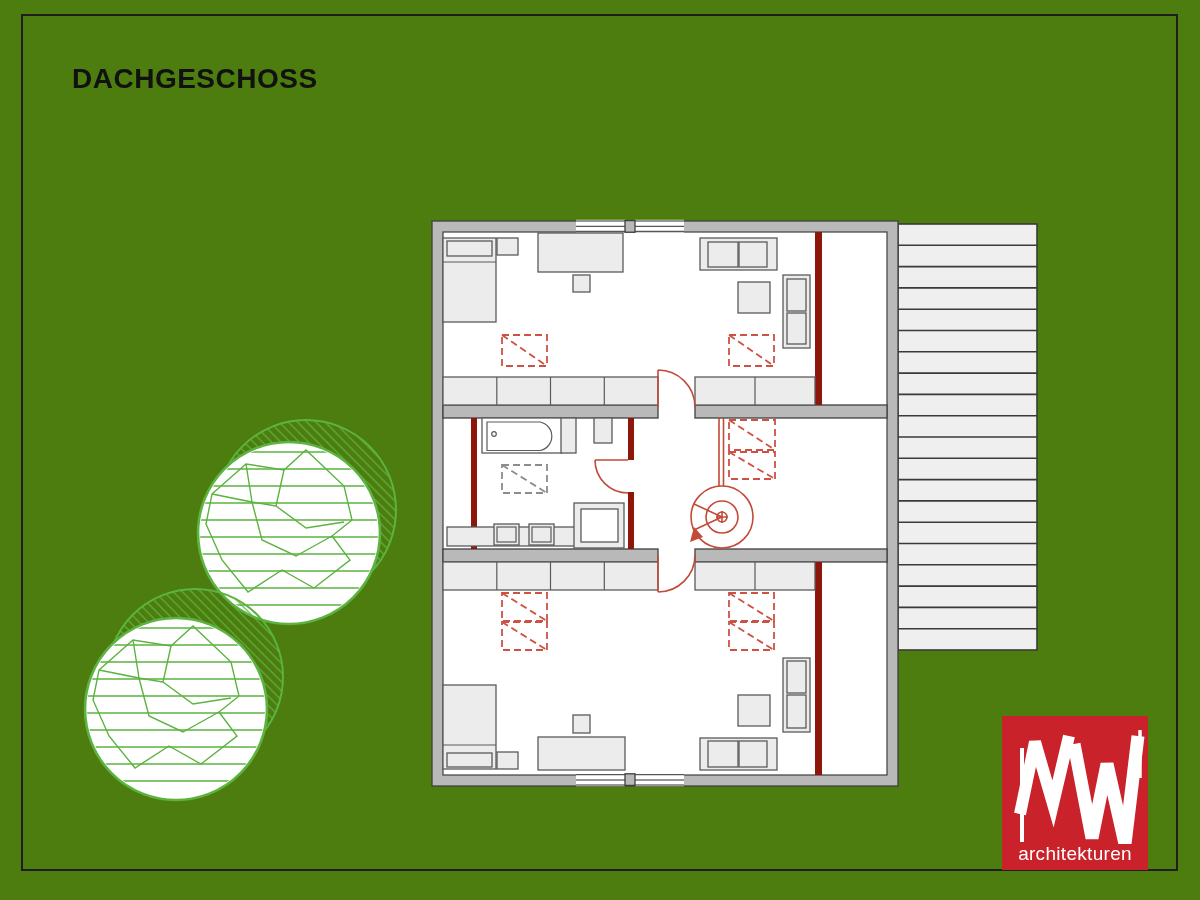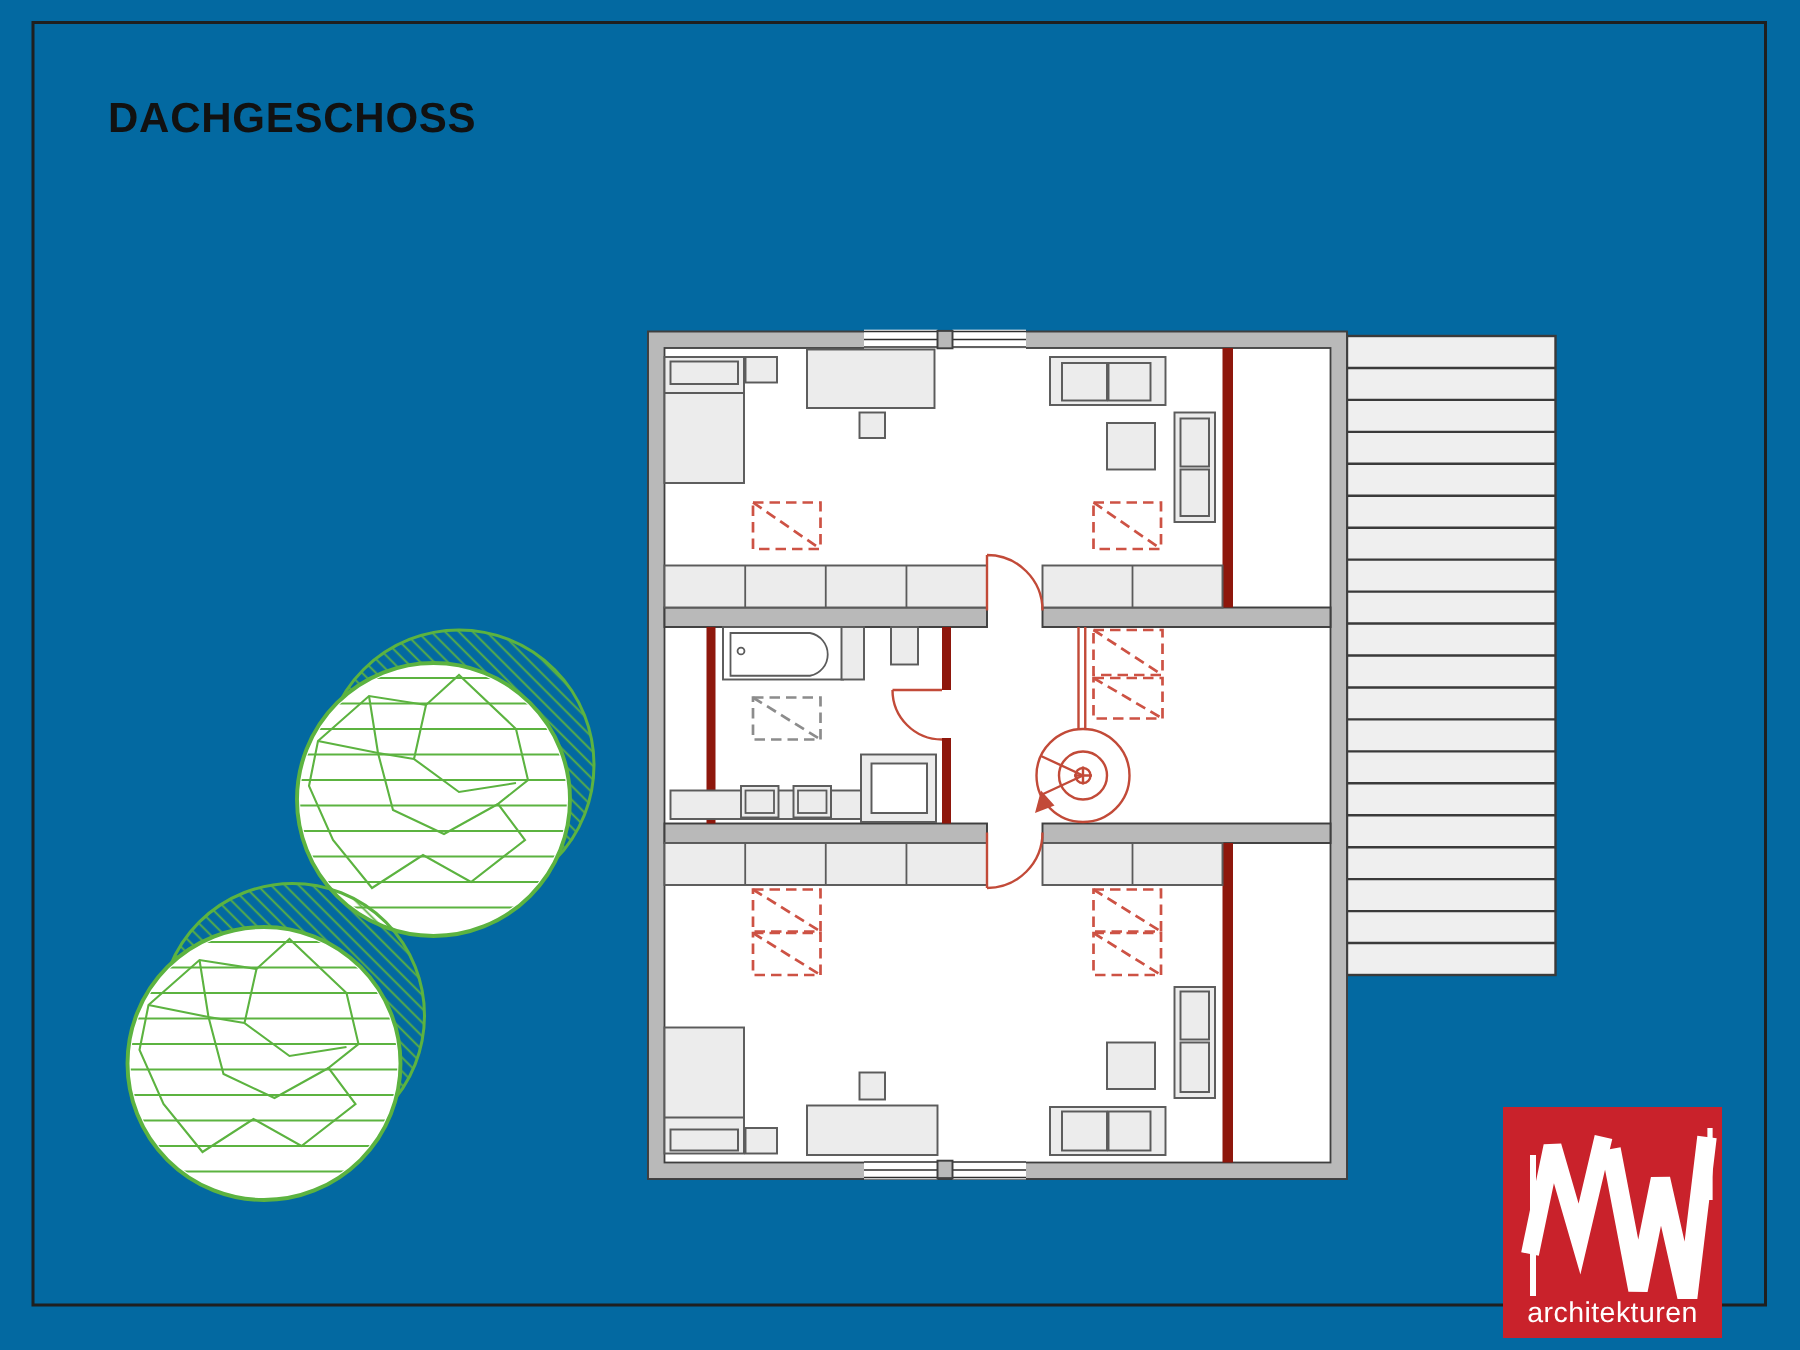--- a/index.html
+++ b/index.html
@@ -3,21 +3,21 @@
 <meta charset="utf-8">
 <style>
   :root{
     --frame:#1f1f1f; --wall-fill:#b9b9b9; --wall-stroke:#3f3f3f;
     --furniture-fill:#ececec; --furniture-stroke:#5b5b5b;
     --knee-wall-red:#8e170c; --door-red:#c24a38; --skylight-red:#cd5244;
     --skylight-gray:#8c8c8c; --terrace-fill:#efefef; --terrace-stroke:#3a3a3a;
     --tree-green:#5cb340; --logo-red:#c9222b; --title-color:#111111;
   }
   html,body{margin:0;padding:0;background:#ffffff;}
-  .sheet{position:relative;width:1200px;height:900px;background:#0369a1;overflow:hidden;
+  .sheet{position:relative;width:1200px;height:900px;background:#4d7c0f;overflow:hidden;
          font-family:"Liberation Sans", sans-serif;}
   .frame{position:absolute;left:21px;top:14px;width:1157px;height:857px;
          border:2px solid var(--frame);box-sizing:border-box;}
   .title{position:absolute;left:72px;top:63px;font-size:28px;font-weight:700;
          letter-spacing:.5px;color:var(--title-color);}
   .plan-svg{position:absolute;left:0;top:0;}
   
   .wall{fill:var(--wall-fill);stroke:var(--wall-stroke);stroke-width:1.3;}
   .floor{fill:#fff;stroke:var(--wall-stroke);stroke-width:1.2;}
   .furn{fill:var(--furniture-fill);stroke:var(--furniture-stroke);stroke-width:1.3;}
@@ -28,21 +28,21 @@
   .redfill{fill:var(--door-red);stroke:none;}
   .reddash{fill:none;stroke:var(--skylight-red);stroke-width:1.8;stroke-dasharray:7 4;}
   .graydash{fill:none;stroke:var(--skylight-gray);stroke-width:1.8;stroke-dasharray:7 4;}
   .winline{stroke:#2e2e2e;stroke-width:1;fill:none;}
   .slat{stroke:var(--terrace-stroke);stroke-width:1.6;fill:none;}
   .terr{fill:var(--terrace-fill);stroke:var(--terrace-stroke);stroke-width:1.6;}
   .tree-o{fill:#fff;stroke:var(--tree-green);stroke-width:2.6;}
   .tree-b{fill:url(#hatchGreen);stroke:var(--tree-green);stroke-width:2;}
   .tree-l{fill:none;stroke:var(--tree-green);stroke-width:1.4;}
   
-  .logo{position:absolute;left:1002px;top:738px;width:146px;height:154px;
+  .logo{position:absolute;left:1002px;top:716px;width:146px;height:154px;
         background:var(--logo-red);}
   .logo-sub{position:absolute;left:0;bottom:5px;width:146px;text-align:center;
         color:#fff;font-size:19px;font-weight:500;letter-spacing:.3px;}
   .mw{position:absolute;left:0;top:0;}
 </style>
 </head>
 <body>
 
 <div class="sheet">
   <div class="frame"></div>

